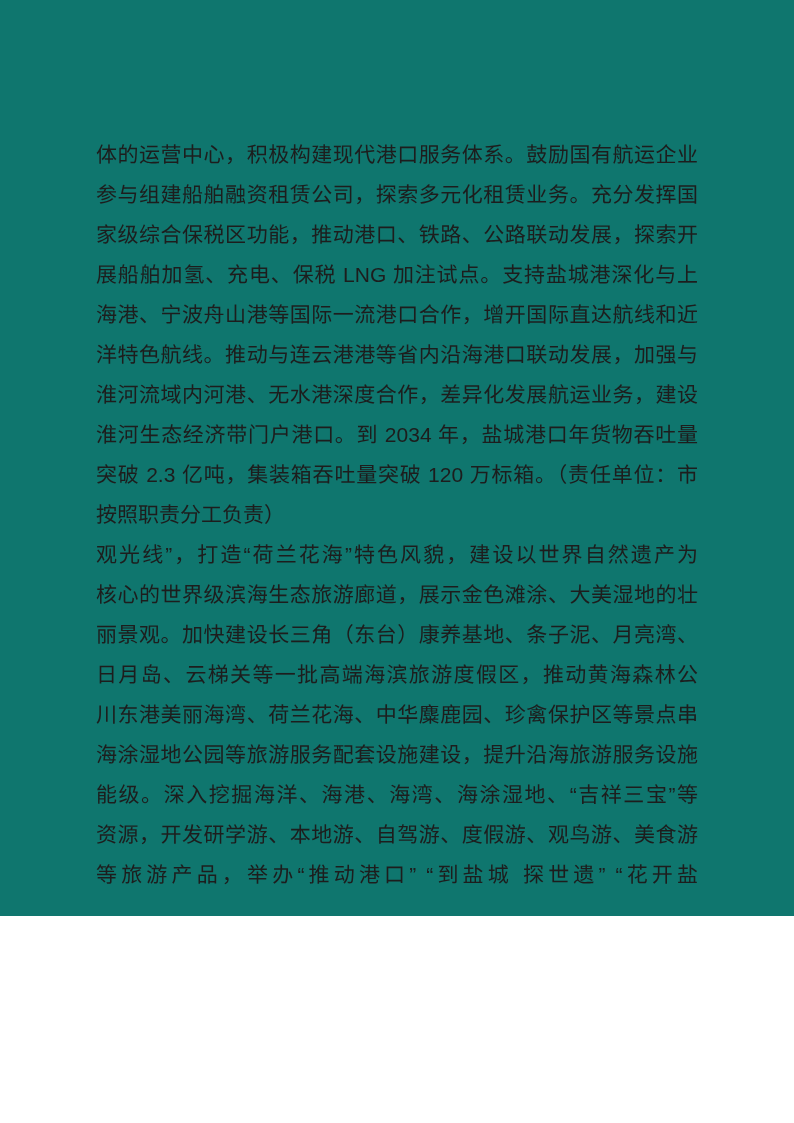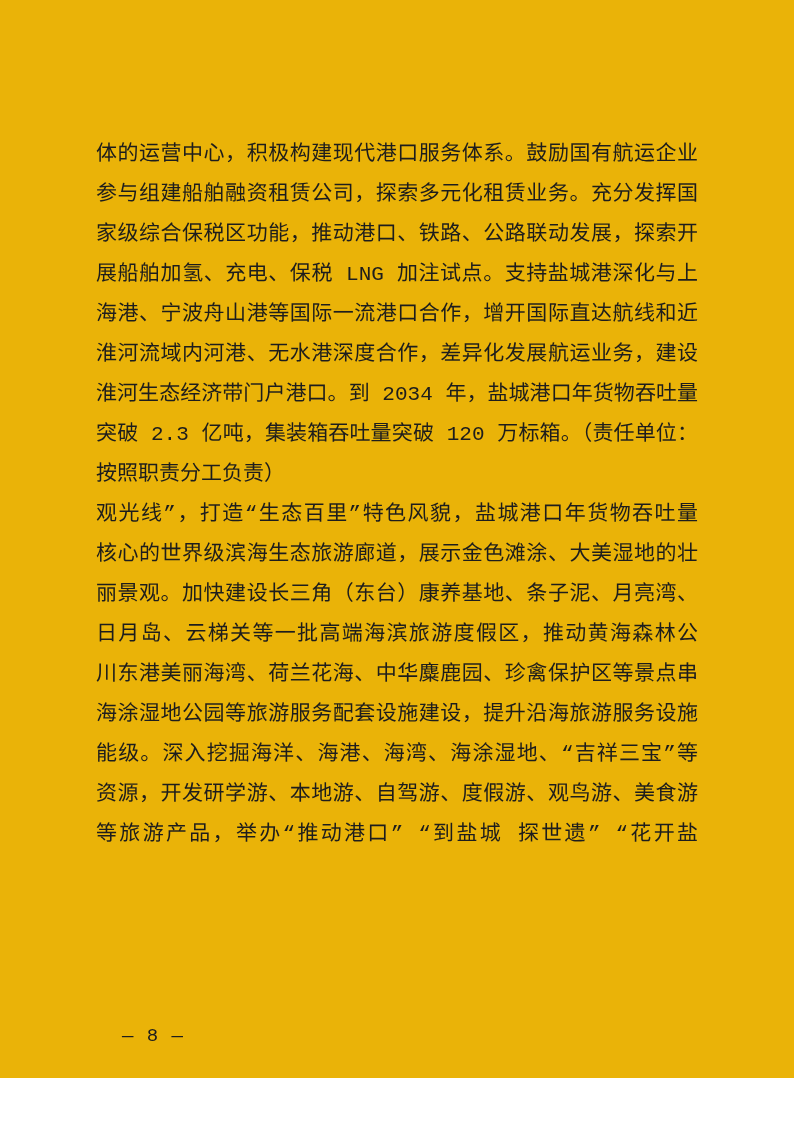--- a/index.html
+++ b/index.html
@@ -3,24 +3,24 @@
 <meta charset="utf-8">
 <style>
   html, body {
     margin: 0;
     padding: 0;
     background: #ffffff;
   }
   .page {
     position: relative;
     width: 794px;
-    height: 1078px;
-    background: #eab308;
+    height: 916px;
+    background: #0f766e;
     overflow: hidden;
-    font-family: Liberation Mono, monospace;
+    font-family: Liberation Sans, sans-serif;
     color: #1d1d1d;
   }
   .text-block {
     position: absolute;
     left: 96px;
     top: 135px;
     width: 602px;
     font-size: 21px;
     line-height: 40px;
   }
@@ -55,27 +55,28 @@
 
 <div class="page">
 
   <main class="text-block">
 
     <div class="line">体的运营中心，积极构建现代港口服务体系。鼓励国有航运企业</div>
     <div class="line">参与组建船舶融资租赁公司，探索多元化租赁业务。充分发挥国</div>
     <div class="line">家级综合保税区功能，推动港口、铁路、公路联动发展，探索开</div>
     <div class="line">展船舶加氢、充电、保税 LNG 加注试点。支持盐城港深化与上</div>
     <div class="line">海港、宁波舟山港等国际一流港口合作，增开国际直达航线和近</div>
+    <div class="line">洋特色航线。推动与连云港港等省内沿海港口联动发展，加强与</div>
     <div class="line">淮河流域内河港、无水港深度合作，差异化发展航运业务，建设</div>
     <div class="line">淮河生态经济带门户港口。到 2034 年，盐城港口年货物吞吐量</div>
     <div class="line">突破 2.3 亿吨，集装箱吞吐量突破 120 万标箱。（责任单位：市</div>
     <div class="line short">按照职责分工负责）</div>
 
 
-    <div class="line">观光线”，打造“生态百里”特色风貌，盐城港口年货物吞吐量</div>
+    <div class="line">观光线”，打造“荷兰花海”特色风貌，建设以世界自然遗产为</div>
     <div class="line">核心的世界级滨海生态旅游廊道，展示金色滩涂、大美湿地的壮</div>
     <div class="line">丽景观。加快建设长三角（东台）康养基地、条子泥、月亮湾、</div>
     <div class="line">日月岛、云梯关等一批高端海滨旅游度假区，推动黄海森林公园、</div>
     <div class="line">川东港美丽海湾、荷兰花海、中华麋鹿园、珍禽保护区等景点串</div>
     <div class="line">海涂湿地公园等旅游服务配套设施建设，提升沿海旅游服务设施</div>
     <div class="line">能级。深入挖掘海洋、海港、海湾、海涂湿地、“吉祥三宝”等</div>
     <div class="line">资源，开发研学游、本地游、自驾游、度假游、观鸟游、美食游</div>
     <div class="line">等旅游产品，举办“推动港口” “到盐城 探世遗” “花开盐</div>
 
   </main>

